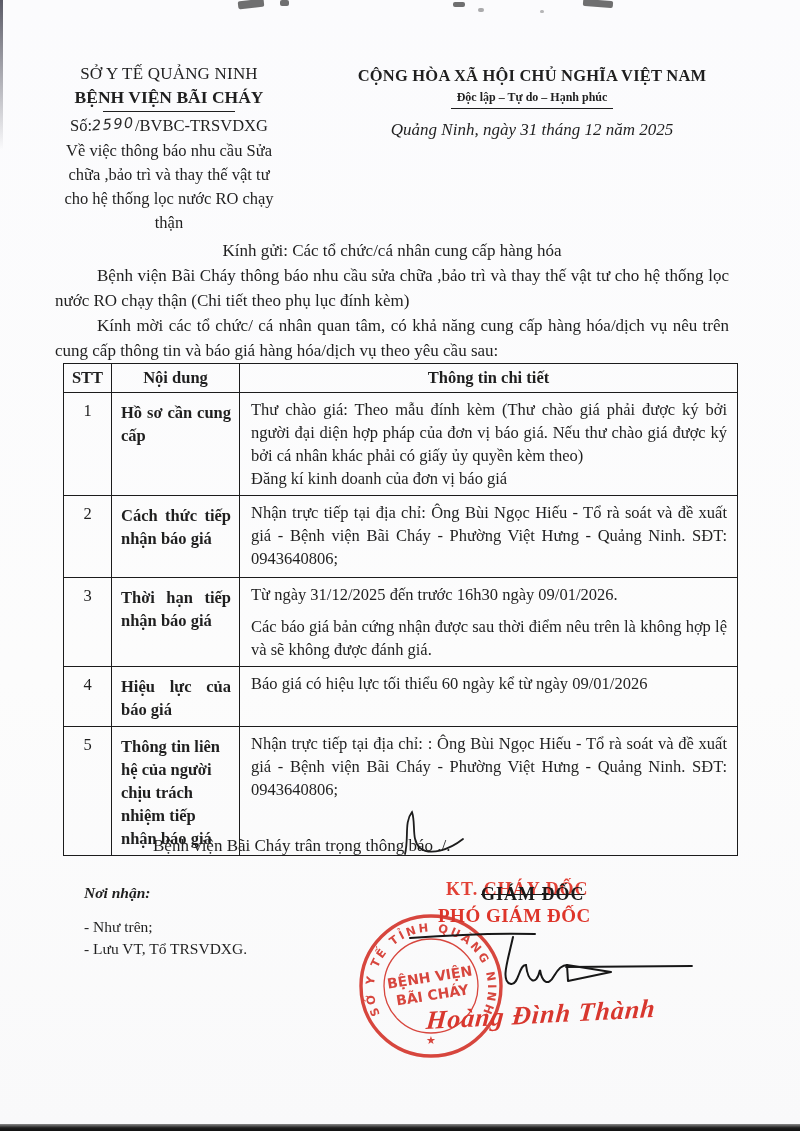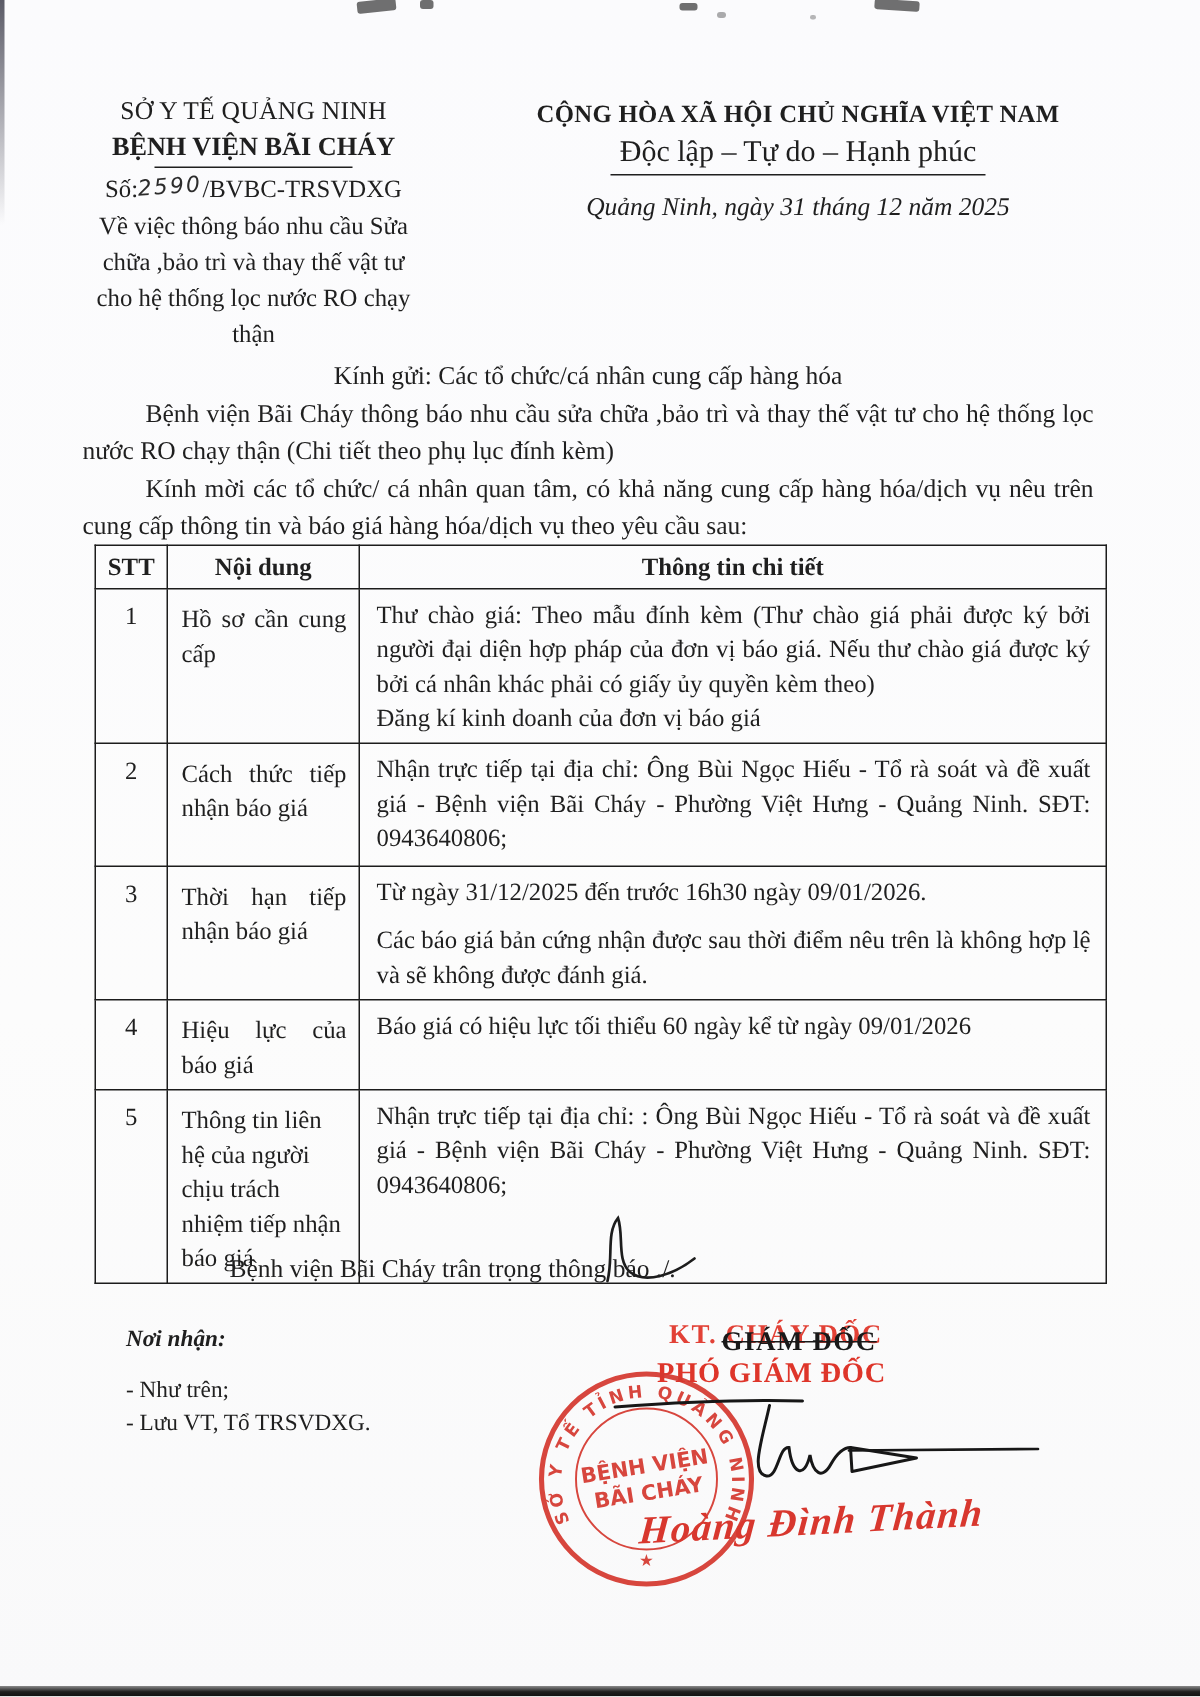--- a/index.html
+++ b/index.html
@@ -11,35 +11,35 @@
   .hdr-left { position:absolute; left:56px; top:64px; width:226px; text-align:center; }
   .org-parent { font-size:17px; letter-spacing:.2px; }
   .org-name { font-size:17.5px; font-weight:bold; margin-top:3px; }
   .org-rule { width:132px; border-top:1.6px solid #1f1f1f; margin:3px auto 4px auto; }
   .doc-number { font-size:16.5px; }
   .hand-number { font-family:"DejaVu Sans",sans-serif; font-style:italic; font-size:14.5px; display:inline-block; transform:rotate(-4deg) translateY(-2px); letter-spacing:1.5px; color:#2c2c2c; }
   .subject { font-size:16.5px; line-height:24px; margin-top:3px; }
 
   .hdr-right { position:absolute; left:312px; top:66px; width:440px; text-align:center; }
   .nat1 { font-size:16.5px; font-weight:bold; letter-spacing:.2px; }
-  .nat2 { display:inline-block; font-size:20px; font-weight:normal; border-bottom:1.7px solid #1f1f1f; padding:0 6px 3px 6px; margin-top:4px;text-align:right; }
+  .nat2 { display:inline-block; font-size:12px; font-weight:bold; border-bottom:1.7px solid #1f1f1f; padding:0 6px 3px 6px; margin-top:4px;text-align:right; }
   .place-date { font-style:italic; font-size:17px; margin-top:11px; }
 
   
   .body-block { position:absolute; left:55px; top:238px; width:674px; font-size:17px; line-height:25px; }
   .salutation { text-align:center; }
   .para { text-indent:42px; text-align:justify; }
 
   
   table.main { position:absolute; left:63px; top:363px; width:674px; border-collapse:collapse; table-layout:fixed; font-size:16.5px; border:1.8px solid #1c1c1c; }
   table.main th, table.main td { border:1px solid #1c1c1c; vertical-align:top; }
   table.main th { height:29px; font-weight:bold; text-align:center; vertical-align:middle; font-size:16.5px; }
   .col-stt { width:48px; } .col-nd { width:128px; } .col-ct { width:498px; }
   td.stt { text-align:center; padding-top:8px; }
-  td.nd { padding:8px 8px 5px 9px; line-height:23px; text-align:justify; }
+  td.nd { padding:8px 8px 5px 9px; line-height:23px; text-align:justify;font-weight:bold; }
   td.ct { padding:5px 10px 5px 11px; line-height:23px; text-align:justify; }
   td.ct p { margin:0; }
   td.ct p.spaced { margin-top:9px; }
 
   
   .closing { position:absolute; left:63px; top:836px; width:674px; font-size:17px; text-indent:42px;margin-left:48px; }
   .recipients { position:absolute; left:84px; top:882px; font-size:15.5px; line-height:22px; }
   .recipients .label { font-weight:bold; font-style:italic; margin-bottom:12px; }
   .kt-red { position:absolute; left:446px; top:879px; font-size:18px; font-weight:bold; letter-spacing:1px; color:#e03226; opacity:.92; white-space:nowrap; }
   .crossed { position:absolute; left:481px; top:884px; font-size:18px; font-weight:bold; letter-spacing:1px; color:#191919; text-decoration:line-through; white-space:nowrap; }

